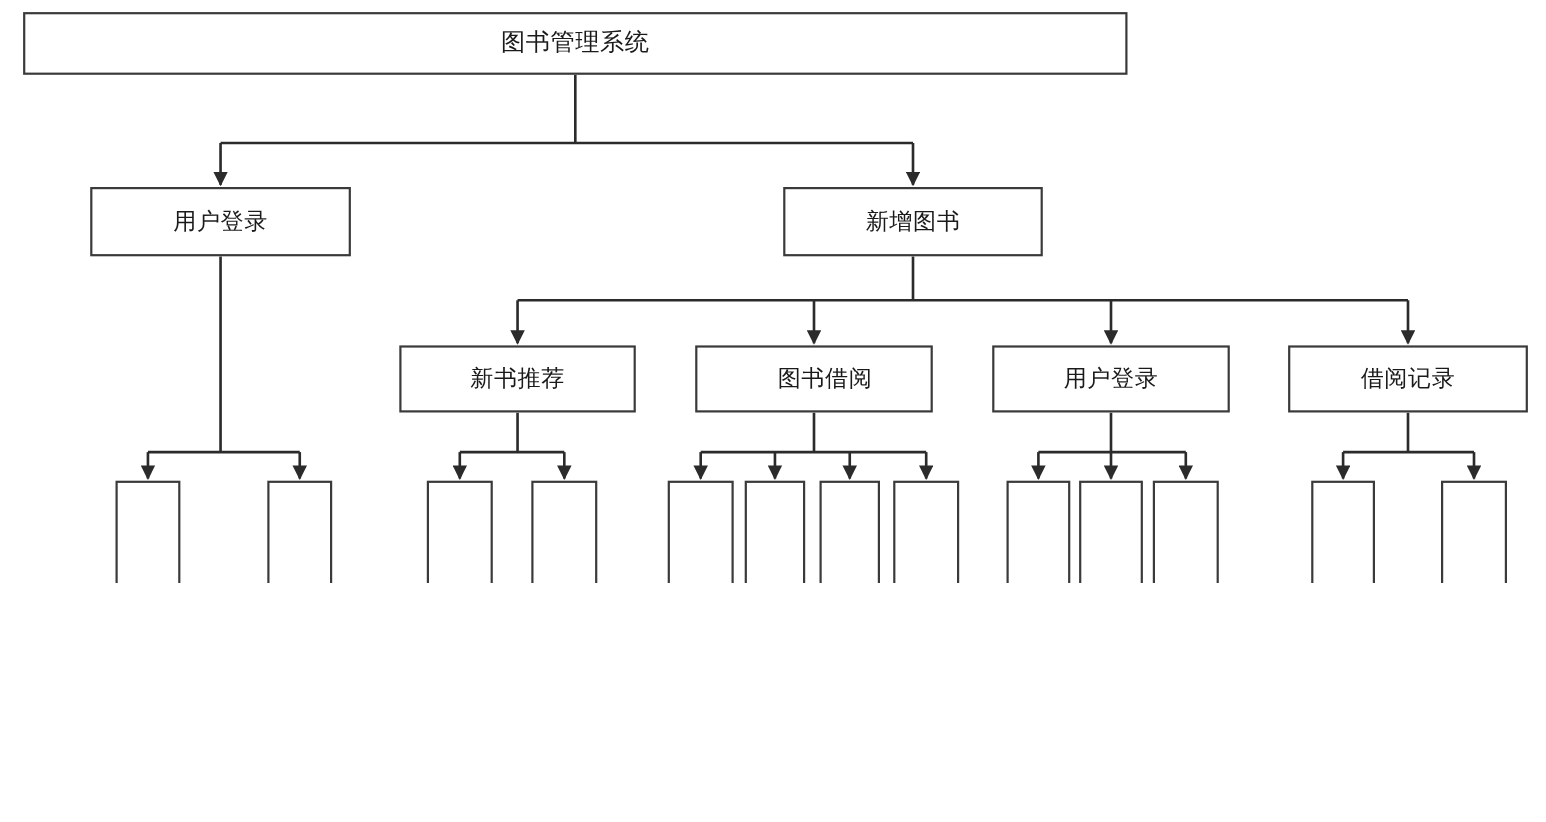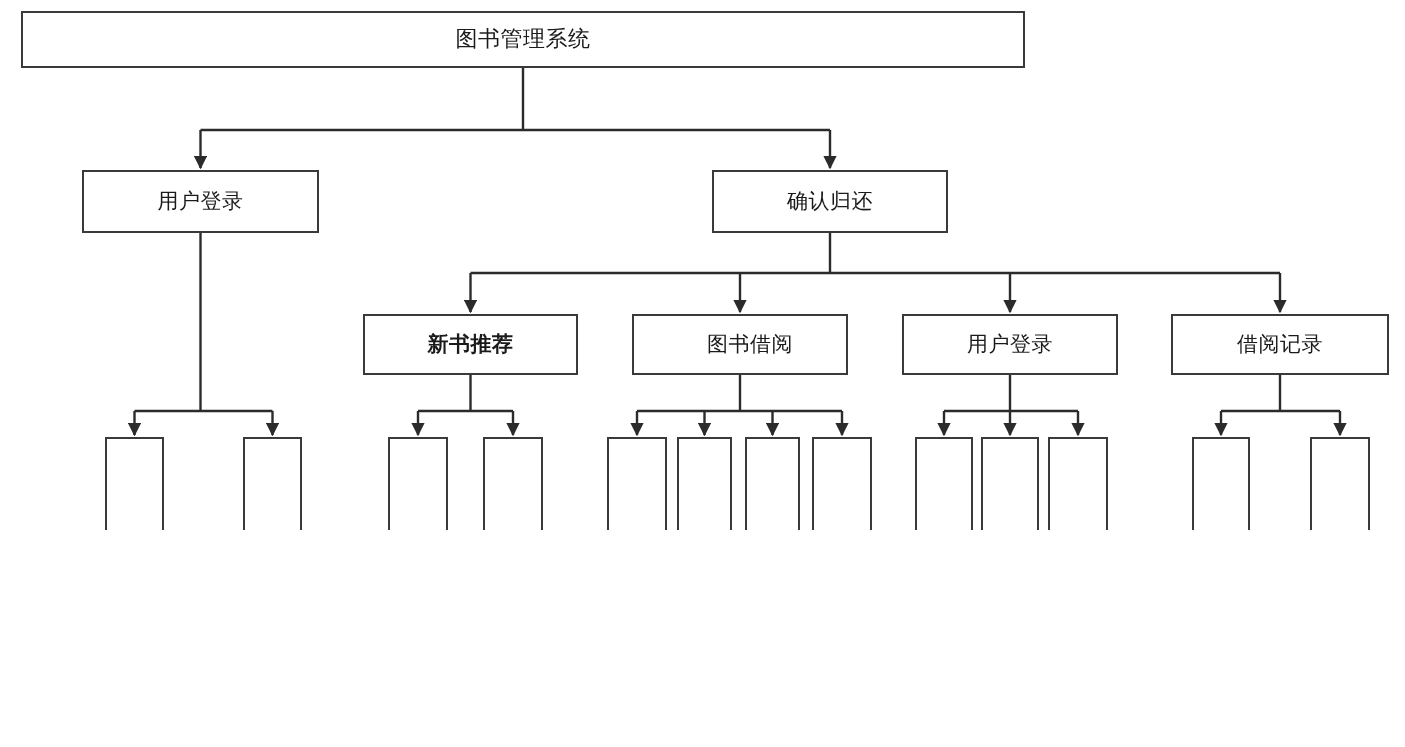--- a/index.html
+++ b/index.html
@@ -110,23 +110,23 @@
   </svg>
 
   <div id="nodes-layer">
       <div class="node-box node-root" style="left: 21px; top: 11px; width: 1004px; height: 57px; border-color: rgb(58, 58, 58);">
         <span class="node-label-h" style="color: rgb(26, 26, 26);">图书管理系统</span>
       </div>
       <div class="node-box" style="left: 82px; top: 170px; width: 237px; height: 63px; border-color: rgb(58, 58, 58);">
         <span class="node-label-h" style="color: rgb(26, 26, 26);">用户登录</span>
       </div>
       <div class="node-box" style="left: 712px; top: 170px; width: 236px; height: 63px; border-color: rgb(58, 58, 58);">
-        <span class="node-label-h" style="color: rgb(26, 26, 26);">确认归还</span>
+        <span class="node-label-h" style="color: rgb(26, 26, 26);">新增图书</span>
       </div>
-      <div class="node-box" style="left: 363px; top: 314px; width: 215px; height: 61px; border-color: rgb(58, 58, 58); font-weight: bold;">
+      <div class="node-box" style="left: 363px; top: 314px; width: 215px; height: 61px; border-color: rgb(58, 58, 58);">
         <span class="node-label-h" style="color: rgb(26, 26, 26);">新书推荐</span>
       </div>
       <div class="node-box" style="left: 632px; top: 314px; width: 216px; height: 61px; border-color: rgb(58, 58, 58); padding-left: 20px;">
         <span class="node-label-h" style="color: rgb(26, 26, 26);">图书借阅</span>
       </div>
       <div class="node-box" style="left: 902px; top: 314px; width: 216px; height: 61px; border-color: rgb(58, 58, 58);">
         <span class="node-label-h" style="color: rgb(26, 26, 26);">用户登录</span>
       </div>
       <div class="node-box" style="left: 1171px; top: 314px; width: 218px; height: 61px; border-color: rgb(58, 58, 58);">
         <span class="node-label-h" style="color: rgb(26, 26, 26);">借阅记录</span>

